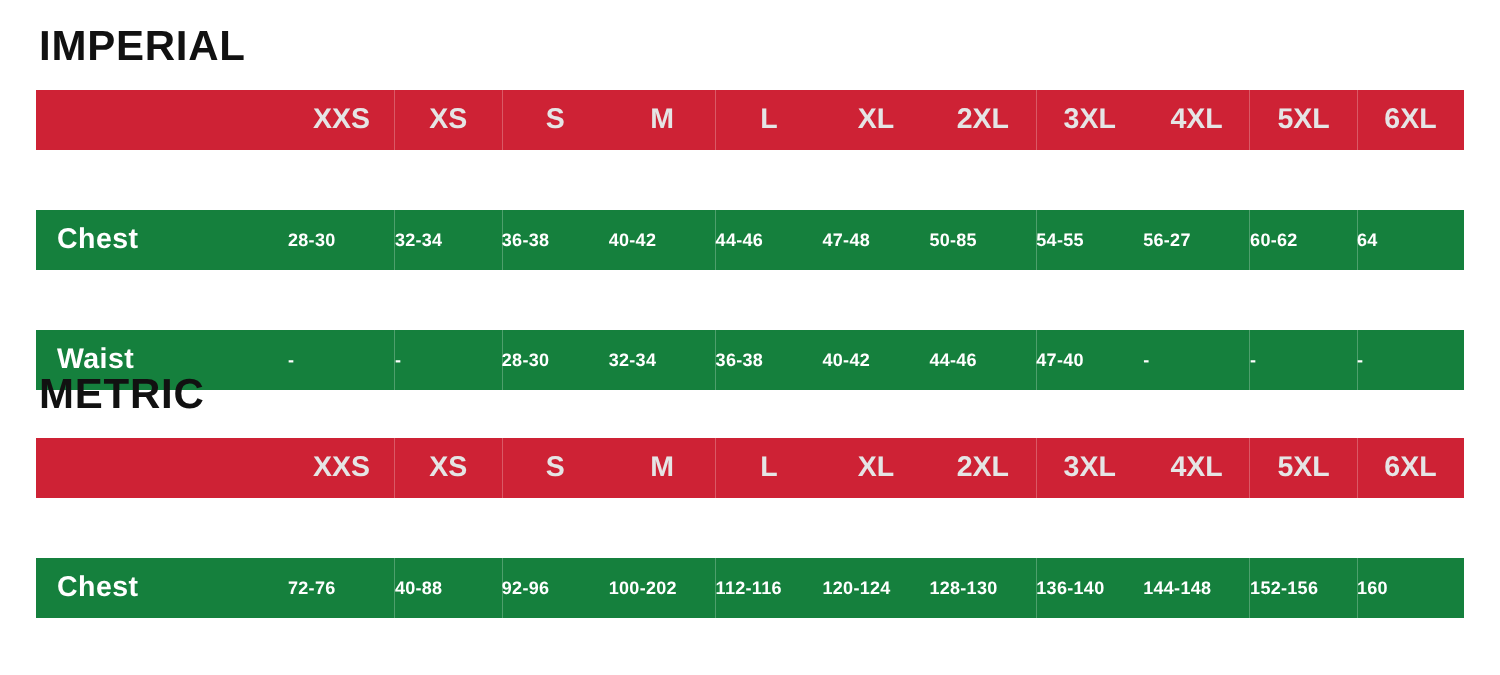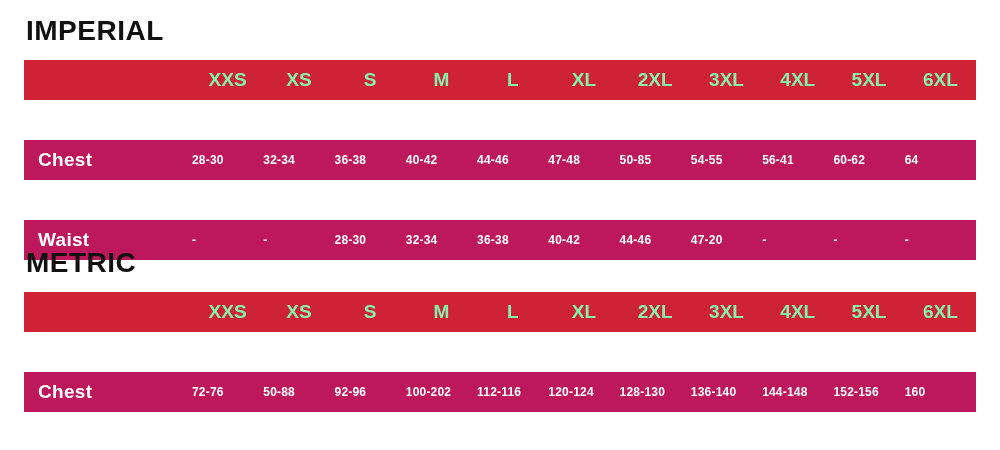--- a/index.html
+++ b/index.html
@@ -40,37 +40,37 @@
 
   table.size-table {
     width: 952px;
     border-collapse: collapse;
     table-layout: fixed;
   }
   table.size-table tr { height: 40px; }
 
   .hdr-row {
     background: #ce2235;
-    color: #86efac;
+    color: #e5e5e5;
   }
   .hdr-row th {
     font-size: 19px;
     font-weight: bold;
     text-align: center;
     padding: 0;
     height: 40px;
     vertical-align: middle;
   }
   .hdr-row th.rowlabel-cell {
     text-align: left;
     padding-left: 14px;
   }
 
   .body-row {
-    background: #be185d;
+    background: #15803d;
     color: #ffffff;
   }
   .body-row td {
     font-size: 12px;
     font-weight: bold;
     text-align: left;
     padding: 0;
     height: 40px;
     vertical-align: middle;
     letter-spacing: 0.2px;
@@ -137,37 +137,37 @@
         <tr class="body-row">
           <td class="rowlabel-cell">Chest</td>
           <td>28-30</td>
           <td>32-34</td>
           <td>36-38</td>
           <td>40-42</td>
           <td>44-46</td>
           <td>47-48</td>
           <td>50-85</td>
           <td>54-55</td>
-          <td>56-41</td>
+          <td>56-27</td>
           <td>60-62</td>
           <td>64</td>
         </tr>
         <tr class="spacer-row">
             <td colspan="12"></td>
           </tr>
         <tr class="body-row">
           <td class="rowlabel-cell">Waist</td>
           <td>-</td>
           <td>-</td>
           <td>28-30</td>
           <td>32-34</td>
           <td>36-38</td>
           <td>40-42</td>
           <td>44-46</td>
-          <td>47-20</td>
+          <td>47-40</td>
           <td>-</td>
           <td>-</td>
           <td>-</td>
         </tr>
       </tbody>
     </table>
   </div>
 
   <div class="section section-metric">
     <h1 class="section-title">METRIC</h1>
@@ -200,21 +200,21 @@
           <th>4XL</th>
           <th>5XL</th>
           <th>6XL</th>
         </tr>
         <tr class="spacer-row">
             <td colspan="12"></td>
           </tr>
         <tr class="body-row">
           <td class="rowlabel-cell">Chest</td>
           <td>72-76</td>
-          <td>50-88</td>
+          <td>40-88</td>
           <td>92-96</td>
           <td>100-202</td>
           <td>112-116</td>
           <td>120-124</td>
           <td>128-130</td>
           <td>136-140</td>
           <td>144-148</td>
           <td>152-156</td>
           <td>160</td>
         </tr>

